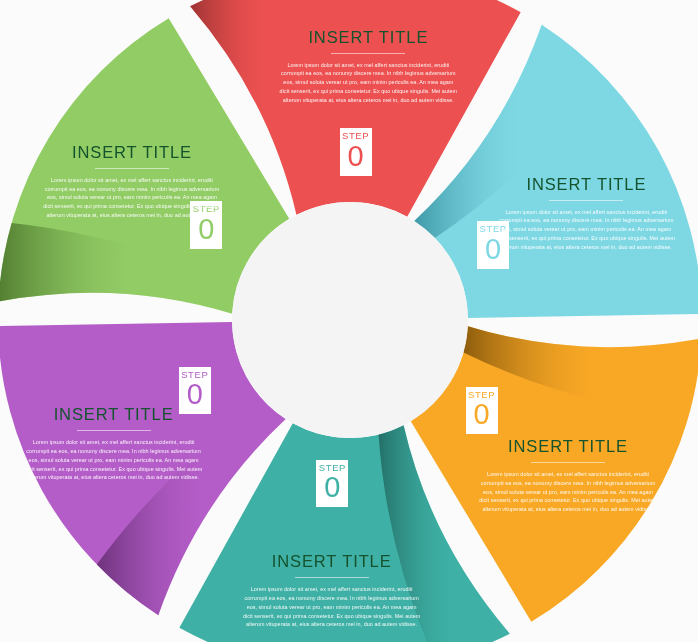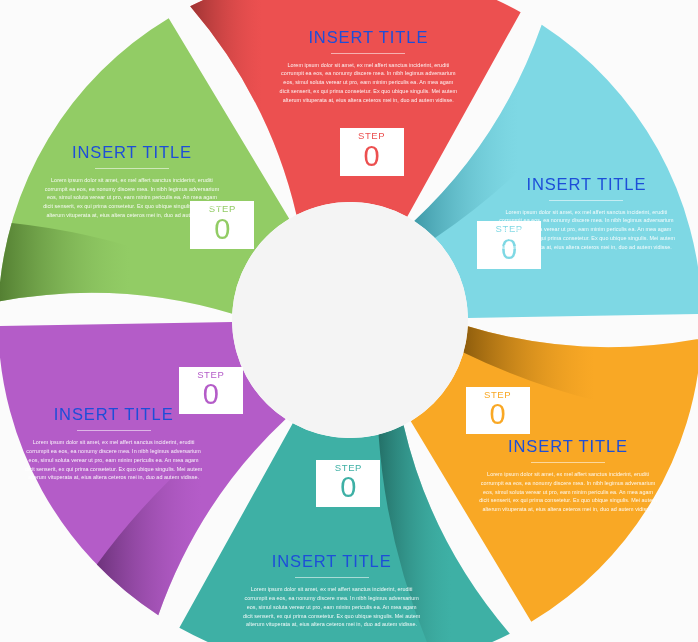--- a/index.html
+++ b/index.html
@@ -28,21 +28,21 @@
   }
   .seg-text {
     position: absolute;
     text-align: center;
     color: #ffffff;
     pointer-events: none;
   }
   .step-box {
     position: absolute;
     background: #ffffff;
-    width: 64px;
+    width: 32px;
     box-sizing: border-box;
     padding: 3px 0 5px 0;
     text-align: center;
     line-height: 1;
   }
   .step-word {
     font-size: 9.5px;
     letter-spacing: 0.6px;
     display: block;
     font-weight: 400;
@@ -51,21 +51,21 @@
     font-size: 29px;
     display: block;
     margin-top: 1px;
     font-weight: 300;
     line-height: 1;
   }
   .seg-title {
     font-size: 16.5px;
     letter-spacing: 0.9px;
     font-weight: 400;
-    color: #1d4ed8;
+    color: #14532d;
     white-space: nowrap;
   }
   .seg-rule {
     height: 1px;
     background: rgba(255,255,255,0.55);
     margin: 6px auto 7px auto;
     width: 74px;
   }
   .seg-body {
     font-size: 5.4px;

